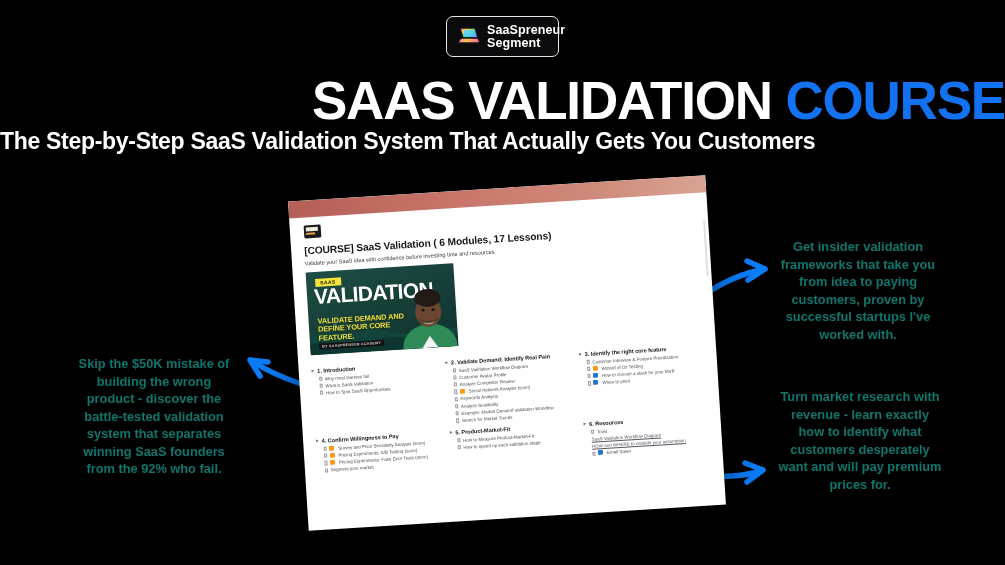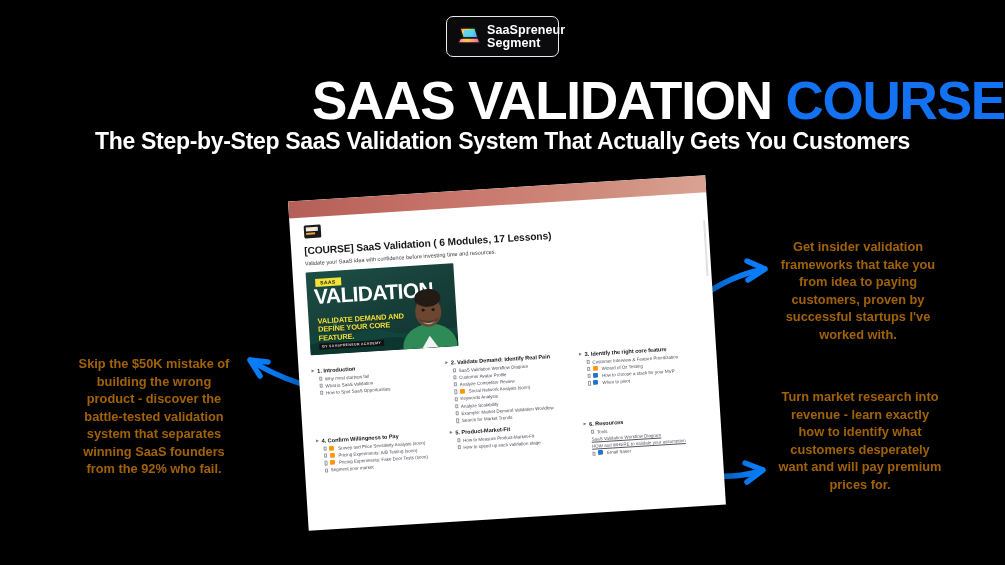--- a/index.html
+++ b/index.html
@@ -31,29 +31,29 @@
   
   .headline {
     position: absolute; left: 0; top: 70px; width: 1005px;
     text-align: right;
     font-size: 53px; font-weight: 700; letter-spacing: -1.2px;
     color: #ffffff; white-space: nowrap;
   }
   .headline .accent { color: #1372f2; }
   .subheadline {
     position: absolute; left: 0; top: 128px; width: 1005px;
-    text-align: center;
+    text-align: left;
     font-size: 23px; font-weight: 700; letter-spacing: -0.3px;
     color: #ffffff; white-space: nowrap;
   }
 
   
   .callout {
     position: absolute;
-    color: #a16207; font-weight: 700;
+    color: #0f766e; font-weight: 700;
     font-size: 12.8px; line-height: 1.37;
     text-align: center;
   }
   #callout-left   { left: 74px;  top: 311px; width: 160px; margin-top: 44px; }
   #callout-top-right { left: 778px; top: 238px; width: 160px; }
   #callout-bottom-right { left: 778px; top: 388px; width: 164px; }
 
   
   .arrow-svg { position: absolute; overflow: visible; }
   #arrow-left   { left: 243px; top: 338px; }
@@ -187,21 +187,21 @@
       <span>Segment</span>
     </span>
   </div>
 
   <h1 class="headline"><span>SAAS VALIDATION </span><span class="accent">COURSE</span></h1>
 
   <h2 class="subheadline">The Step-by-Step SaaS Validation System That Actually Gets You Customers</h2>
 
   <div class="callout" id="callout-left">Skip the $50K mistake of building the wrong product - discover the battle-tested validation system that separates winning SaaS founders from the 92% who fail.</div>
   <div class="callout" id="callout-top-right">Get insider validation frameworks that take you from idea to paying customers, proven by successful startups I've worked with.</div>
-  <div class="callout" id="callout-bottom-right">Turn market research into revenue - learn exactly how to identify what customers desperately want and will pay premium prices for.</div>
+  <div class="callout" id="callout-bottom-right">Turn market research with revenue - learn exactly how to identify what customers desperately want and will pay premium prices for.</div>
 
   <svg class="arrow-svg" id="arrow-left" width="110" height="60" viewBox="0 0 110 60">
     <path d="M104 57 C72 52, 36 40, 12 25" fill="none" stroke="#0a7cf7" stroke-width="5.5" stroke-linecap="round"></path>
     <path d="M7 22 L25 24 M7 22 L17 38" fill="none" stroke="#0a7cf7" stroke-width="5.5" stroke-linecap="round" stroke-linejoin="round"></path>
   </svg>
 
   <svg class="arrow-svg" id="arrow-top-right" width="140" height="108" viewBox="0 0 140 108">
     <path d="M12 104 C30 66, 72 24, 126 12" fill="none" stroke="#0a7cf7" stroke-width="5.5" stroke-linecap="round"></path>
     <path d="M131 11 L113 3 M131 11 L114 22" fill="none" stroke="#0a7cf7" stroke-width="5.5" stroke-linecap="round" stroke-linejoin="round"></path>
   </svg>

